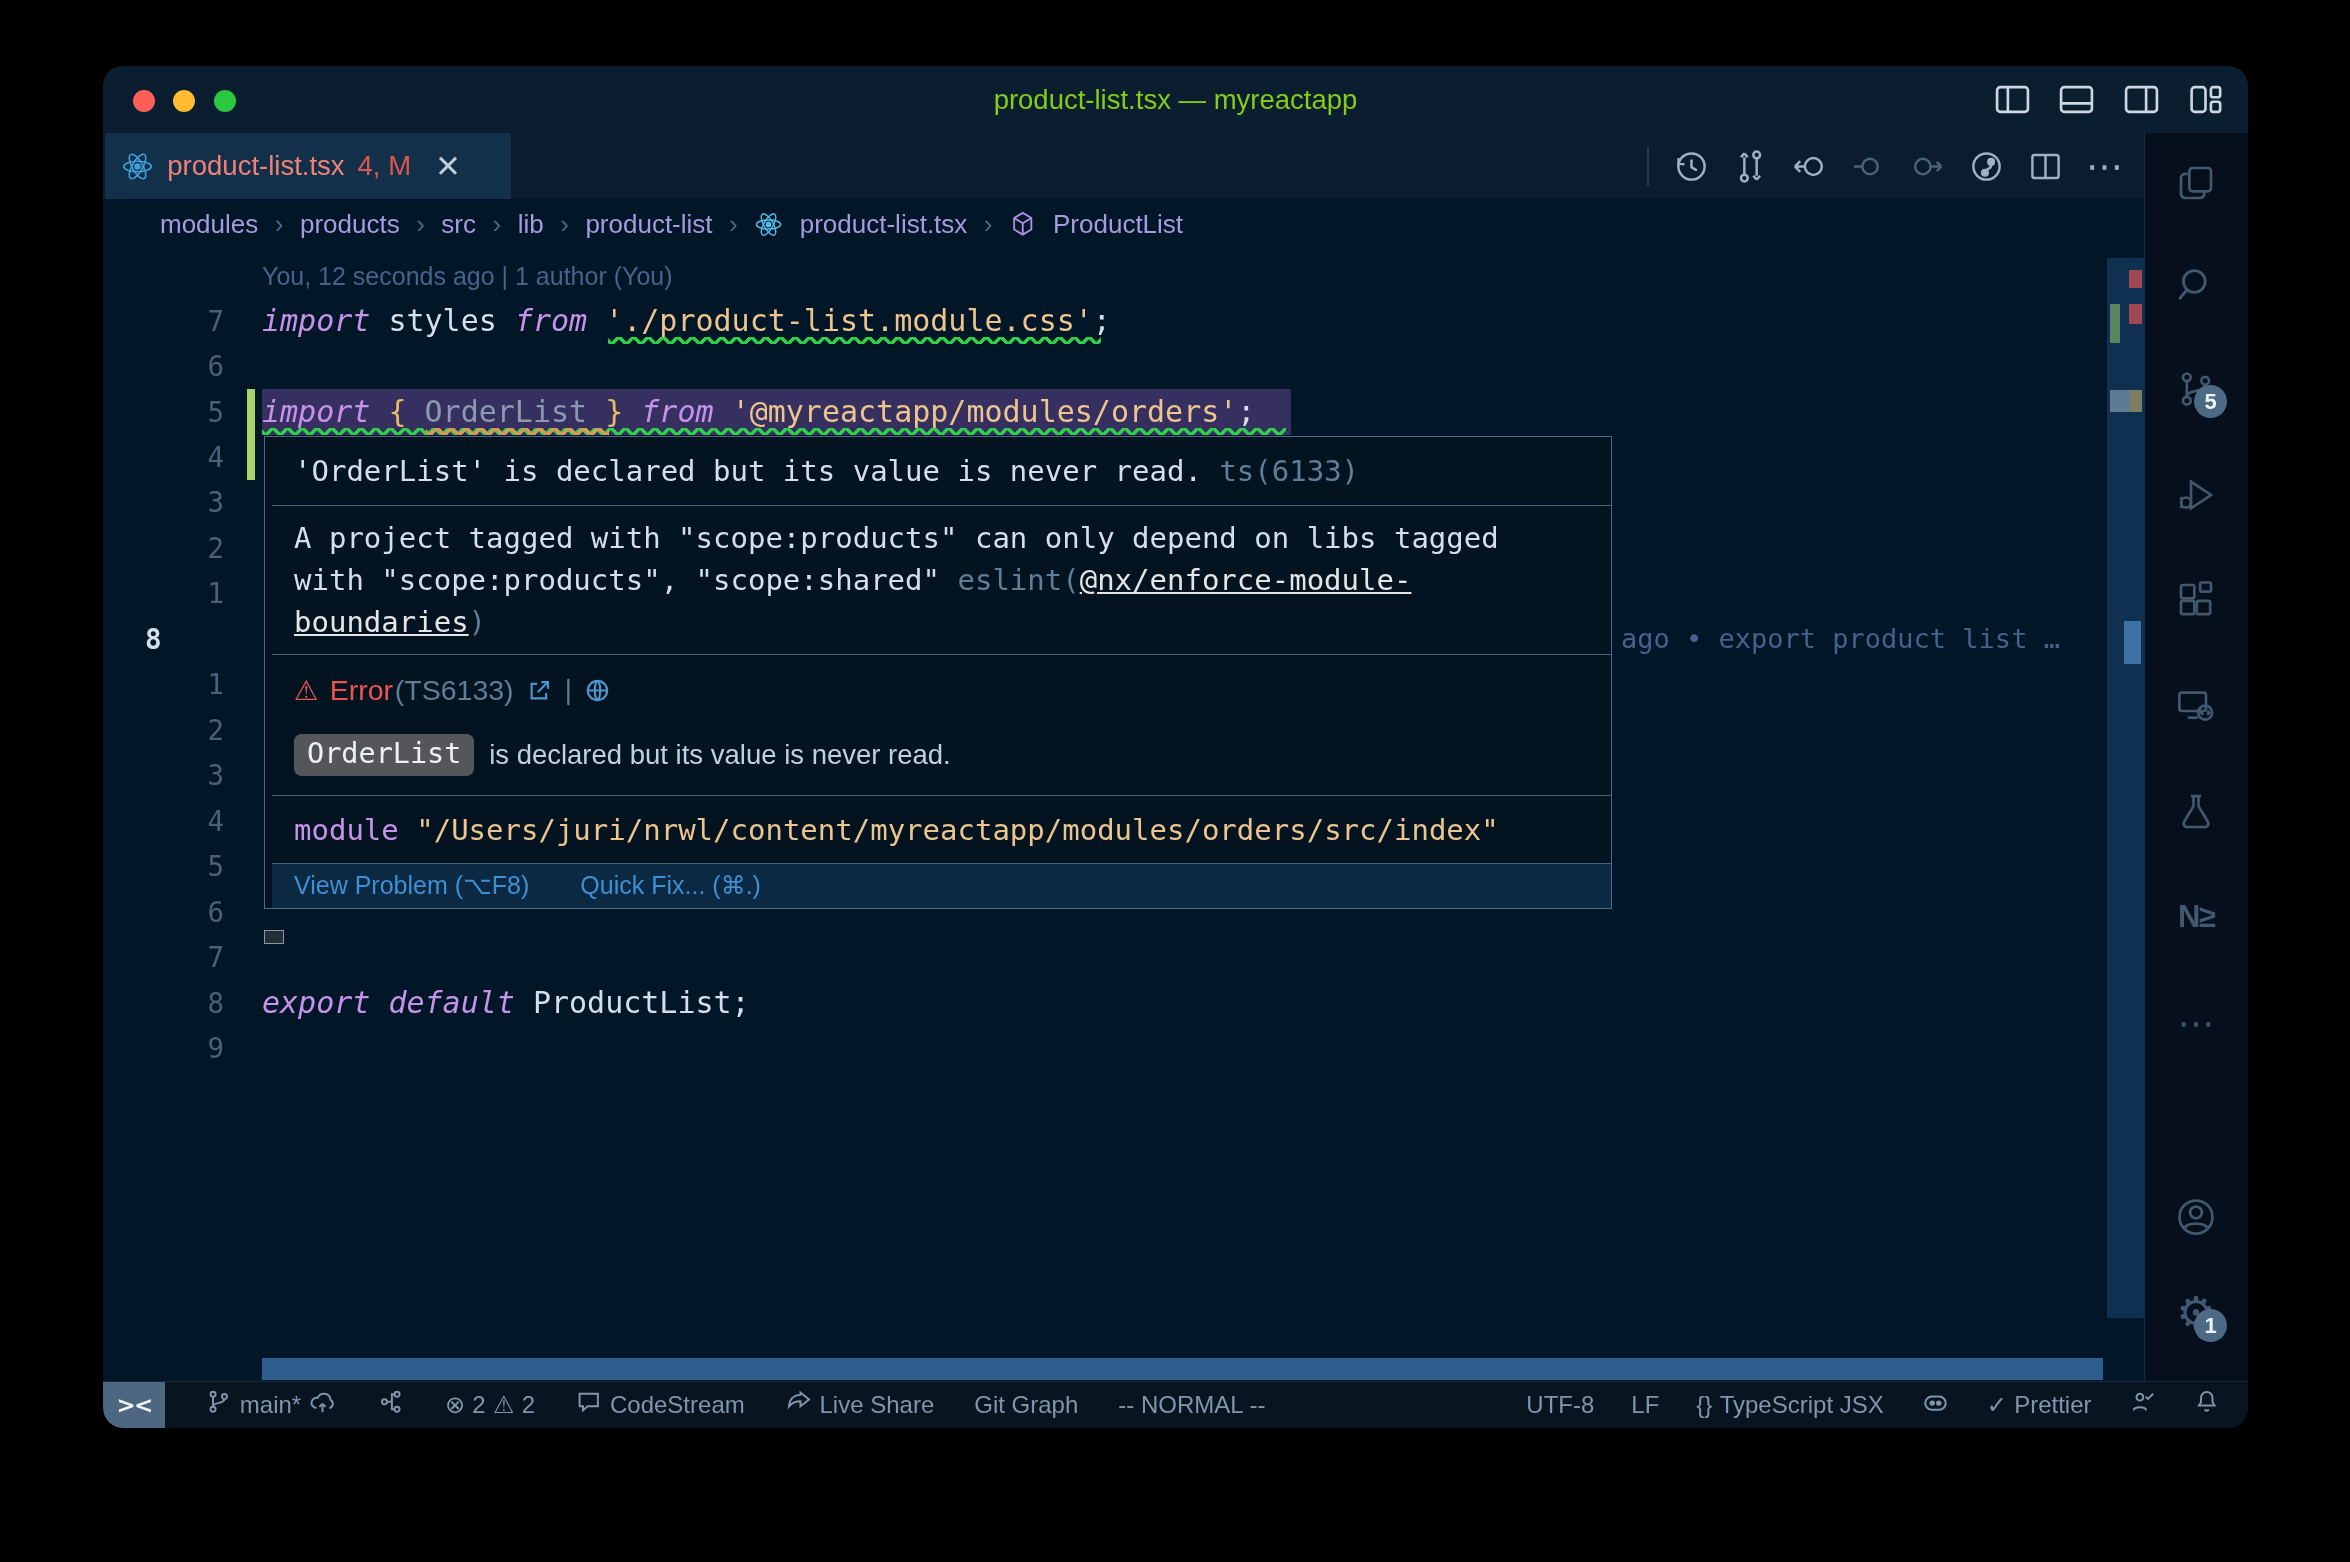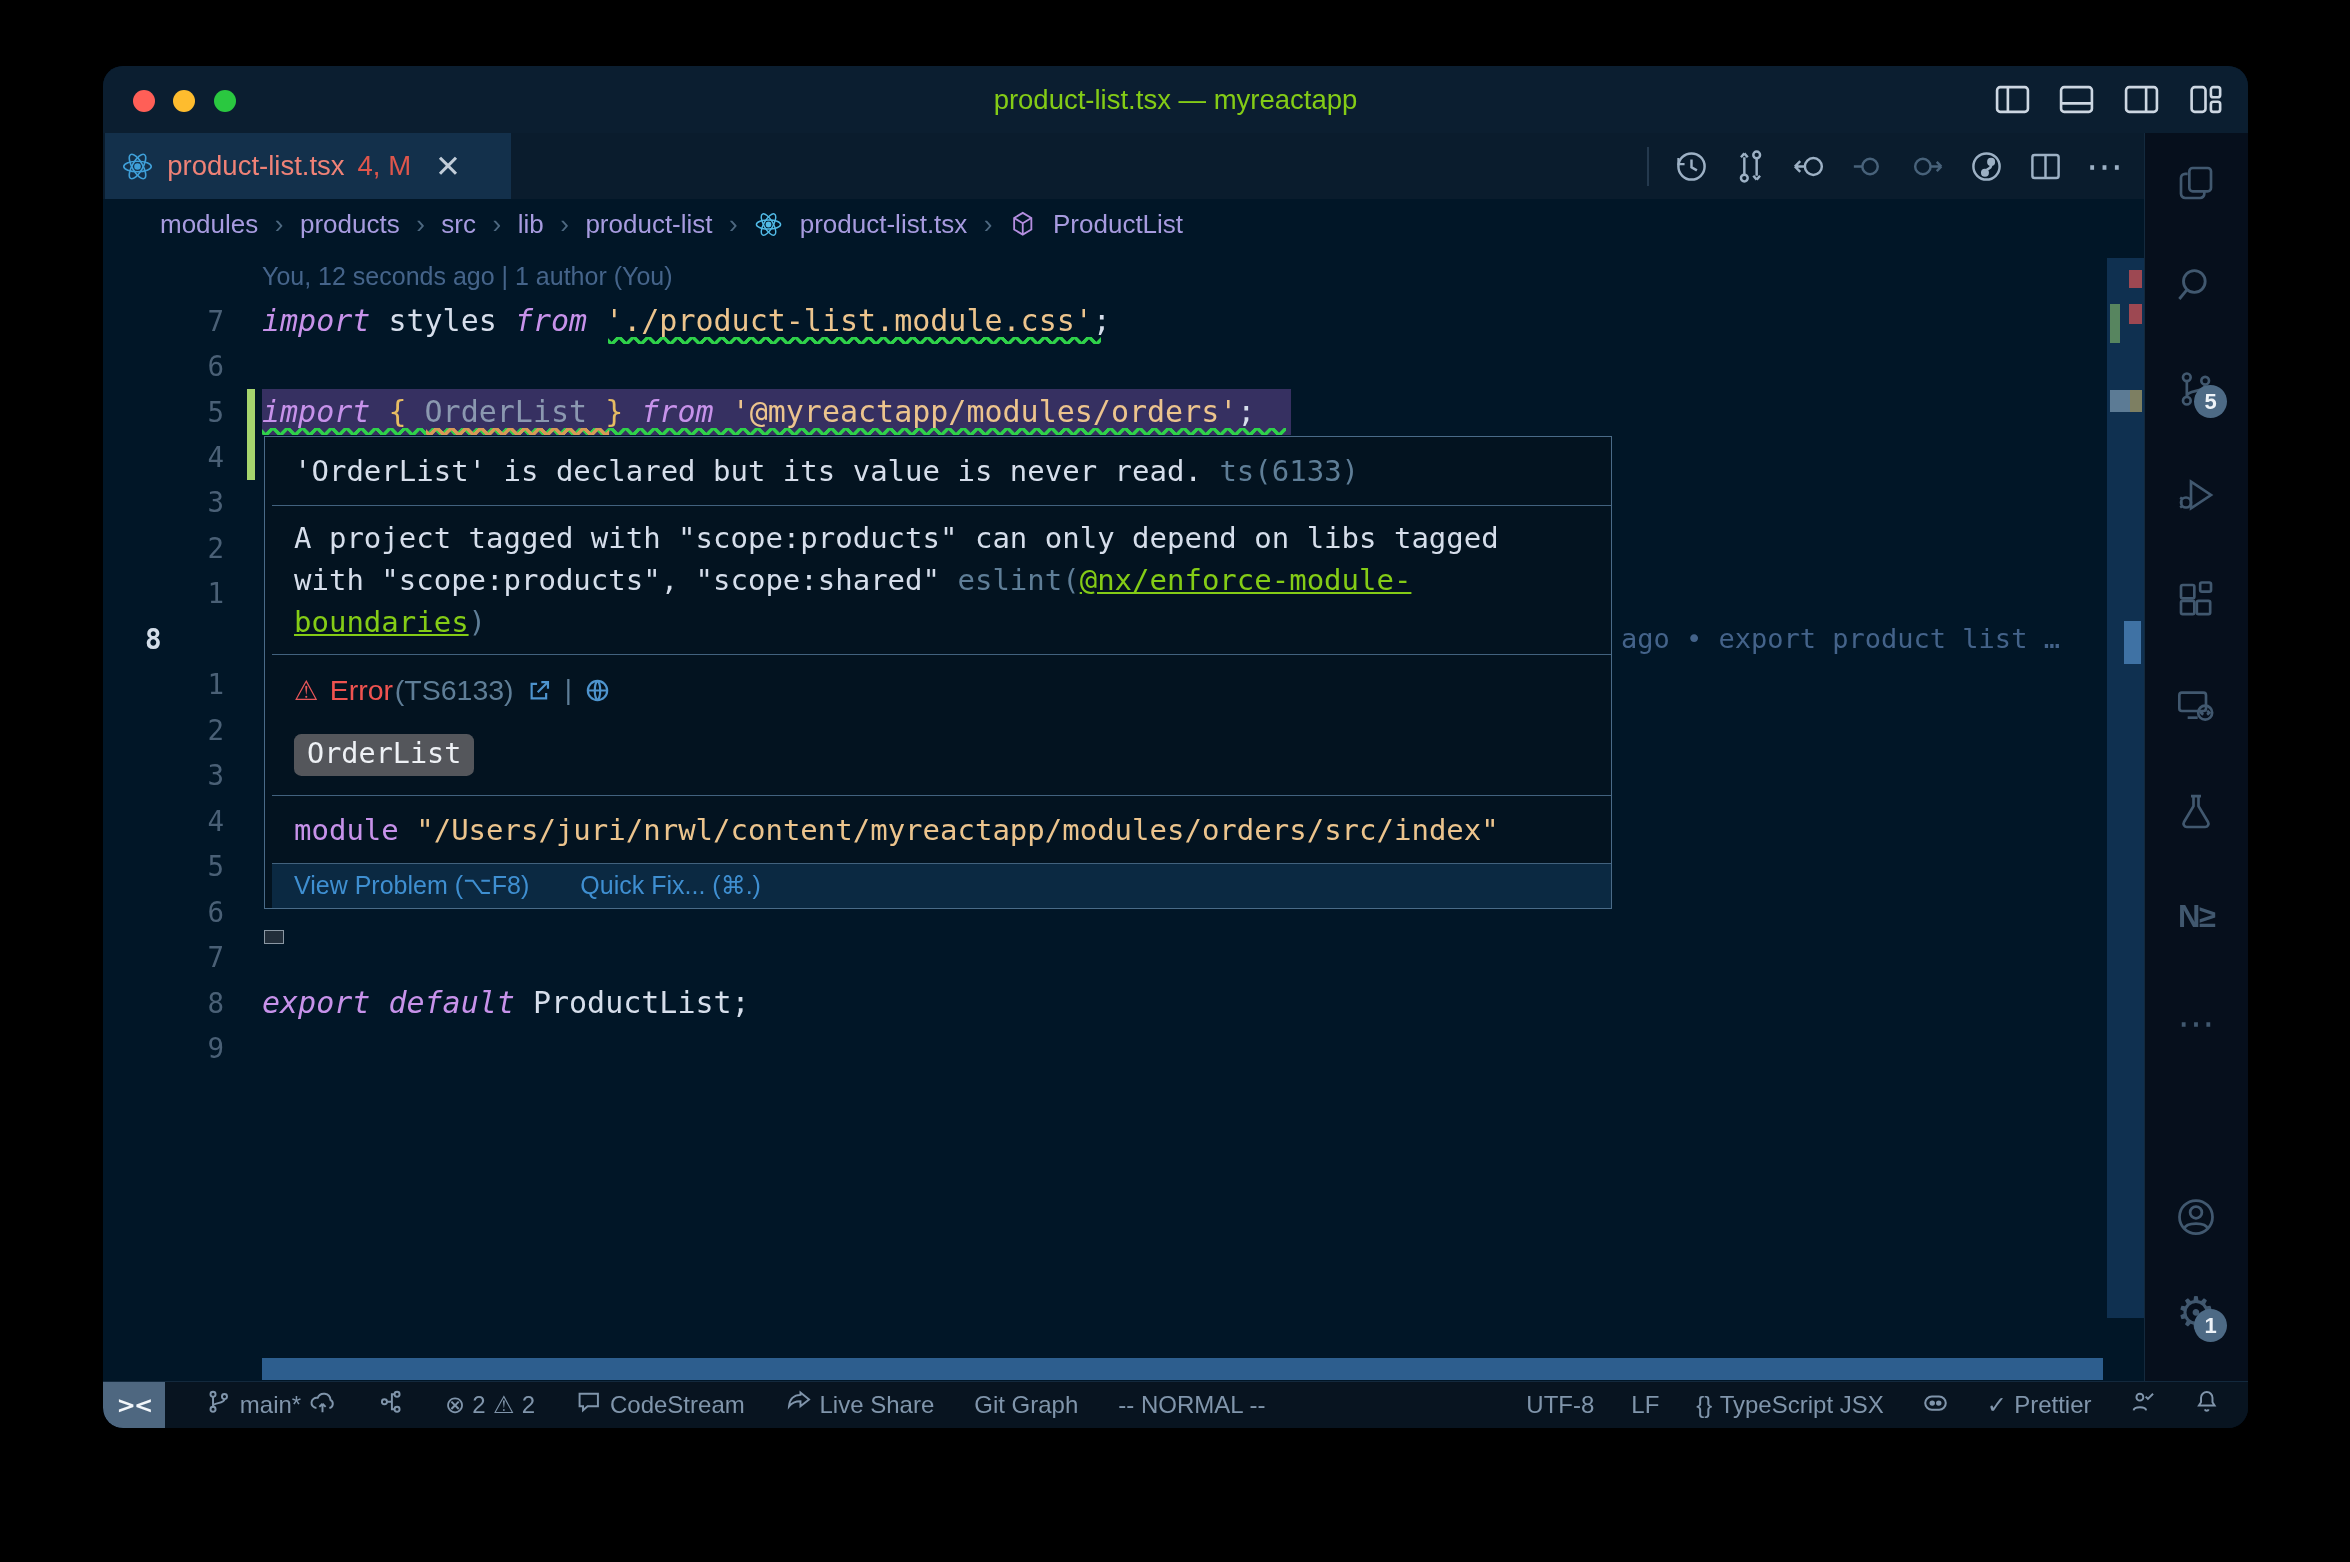--- a/index.html
+++ b/index.html
@@ -53,21 +53,21 @@
   
   .tooltip{position:absolute;left:161px;top:187px;width:1348px;background:#031320;border:1.8px solid #4a6b88;box-sizing:border-box;color:#d6deeb;padding-left:7px;}
   .tt-a{padding:14.7px 22px;font-size:29px;line-height:39px;}
   .tt-b{border-top:1.8px solid #42627e;padding:11px 22px;font-size:29px;line-height:42px;}
   .tt-c{border-top:1.8px solid #42627e;padding:14.7px 22px 18.4px;font-family:"Liberation Sans",sans-serif;font-size:27.5px;color:#c3cfe0;}
   .tt-err-row{display:flex;align-items:center;gap:11px;margin:3.7px 0 0;}
   .tt-chip-row{margin-top:27.5px;display:flex;align-items:center;gap:14.7px;}
   .chip{font-family:"DejaVu Sans Mono",monospace;background:#54565b;color:#eef1f5;padding:2.8px 13px 6.4px;border-radius:7.3px;font-size:28.5px;}
   .tt-d{border-top:1.8px solid #42627e;padding:13.8px 22px;font-size:29px;line-height:40px;white-space:nowrap;}
   .tt-e{border-top:1.8px solid #42627e;background:#0b2942;padding:6.4px 22px 8.3px;font-family:"Liberation Sans",sans-serif;font-size:25px;color:#3f8fd1;display:flex;gap:51px;align-items:center;}
-  .link{color:#84cc16;text-decoration:underline;}
+  .link{color:#e5e5e5;text-decoration:underline;}
   .dim-txt{color:#5f7e97;}
   .err-red{color:#ef5350;}
   .warn-glyph{color:#e8575a;font-size:27.5px;font-family:"DejaVu Sans",sans-serif;}
   .tt-icon{display:flex;align-items:center;color:#4e94ce;}
   .grip{position:absolute;left:161px;top:681px;width:20px;height:13.8px;background:#222e3a;border:1.8px solid #8a97a3;box-sizing:border-box;}
   
   .vruler-thumb{position:absolute;left:2004px;top:9.2px;width:40px;height:1060px;background:#0f3050;}
   .rmark{position:absolute;}
   .hscroll{position:absolute;left:159px;top:1109px;width:1841px;height:22px;background:#2d5e8e;}
   
@@ -319,20 +319,21 @@
           <span class="dim-txt">|</span>
           <span class="tt-icon">
               <svg width="29" height="29" viewBox="0 0 24 24" fill="none" stroke="currentColor" stroke-width="1.8">
                 <circle cx="12" cy="12" r="8"></circle>
                 <path d="M4 12h16M12 4c-3 2.5-3 13.5 0 16M12 4c3 2.5 3 13.5 0 16"></path>
               </svg>
             </span>
         </div>
         <div class="tt-chip-row">
           <span class="chip">OrderList</span>
+          <span>is declared but its value is never read.</span>
         </div>
       </div>
       <div class="tt-d">
         <span class="tok-kw" style="font-style:normal;">module</span><span> </span><span class="tok-str">"/Users/juri/nrwl/content/myreactapp/modules/orders/src/index"</span>
       </div>
       <div class="tt-e">
         <span>View Problem (⌥F8)</span>
         <span>Quick Fix... (⌘.)</span>
       </div>
     </div>

